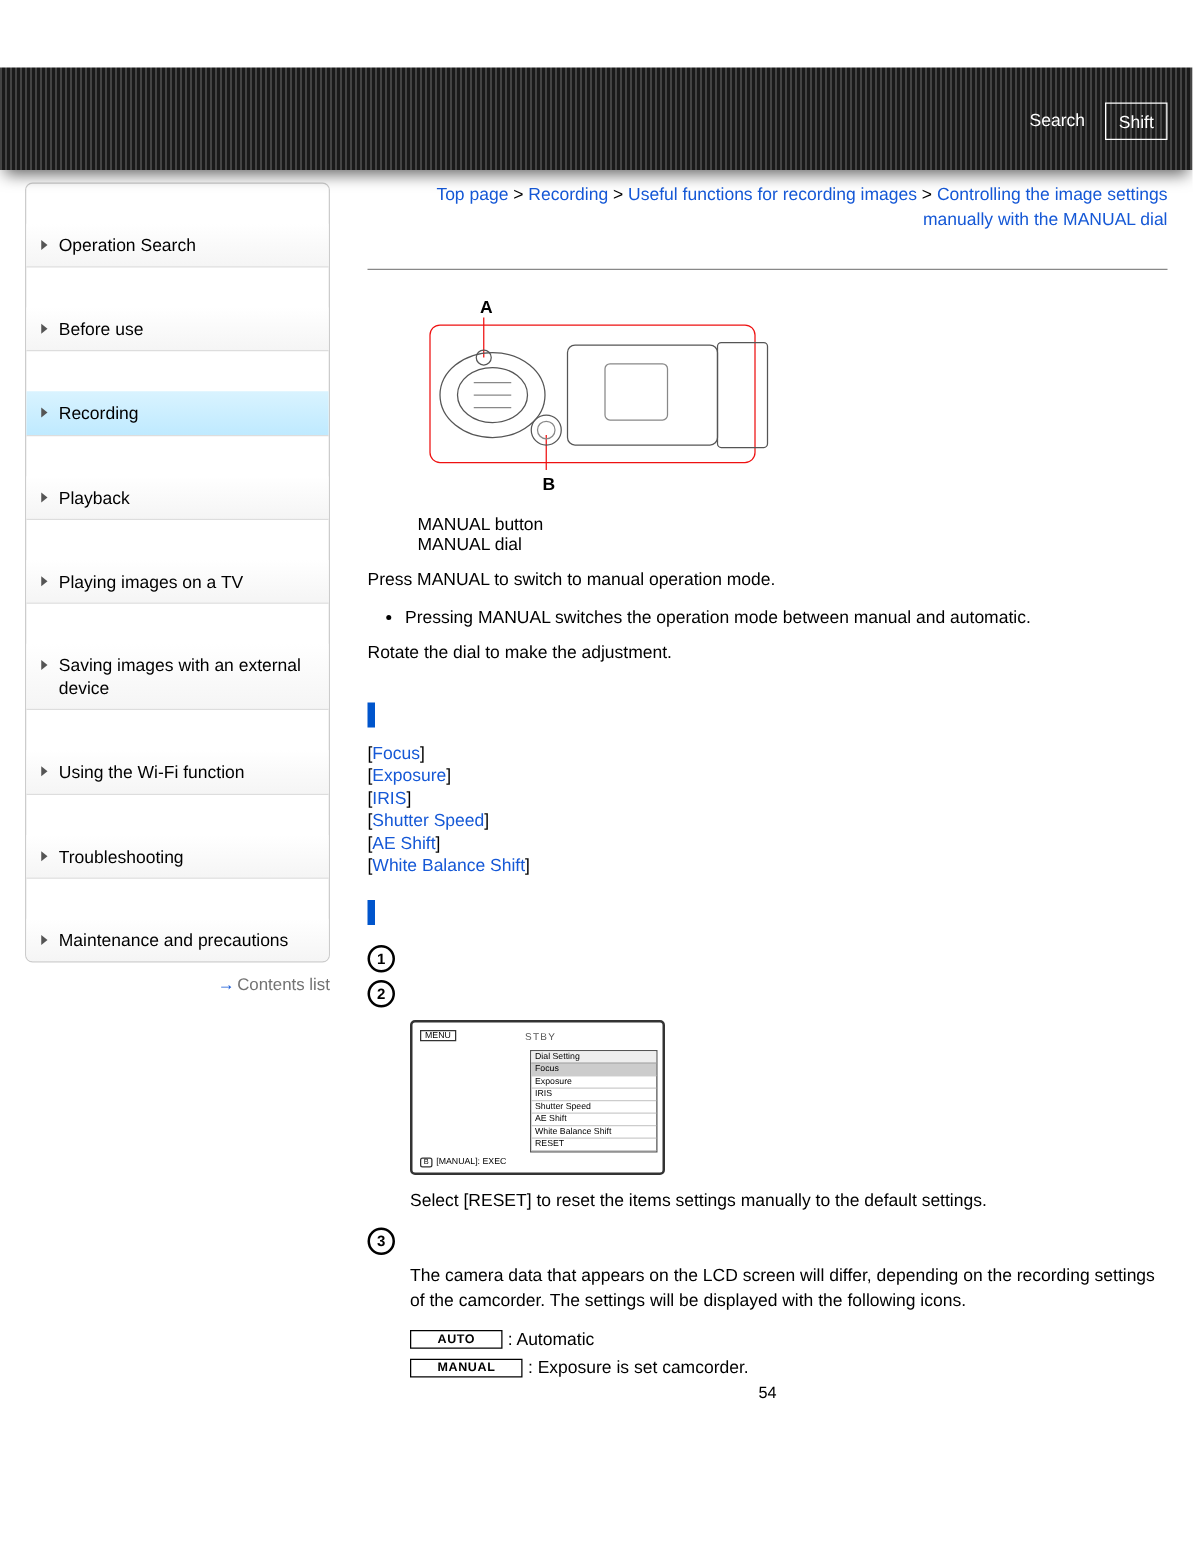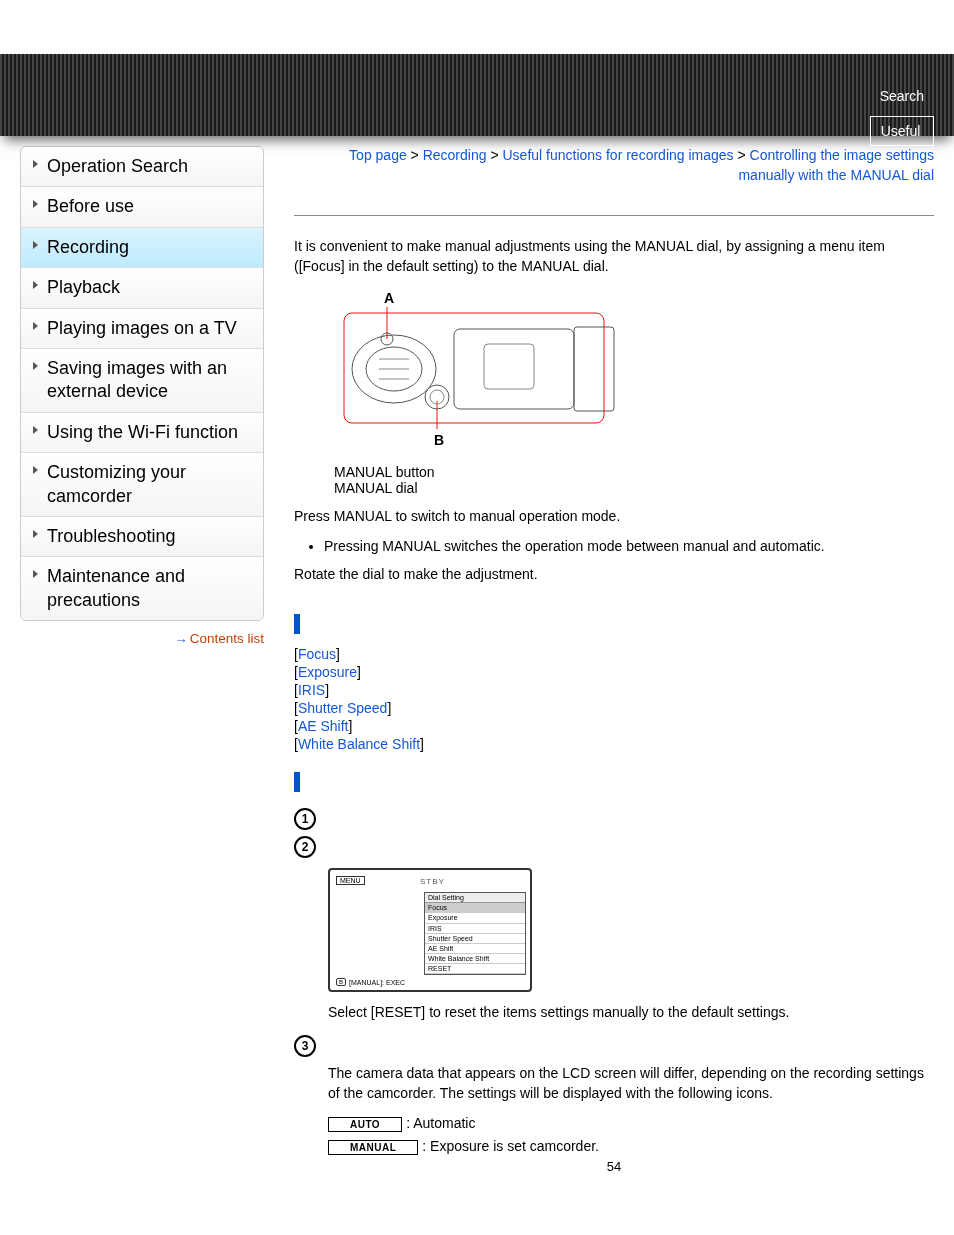--- a/index.html
+++ b/index.html
@@ -4,44 +4,45 @@
 <style>
   html,body{margin:0;padding:0;font-family:Arial,Helvetica,sans-serif;font-size:14px;color:#000;background:#fff;}
   .page{width:954px;margin:0 auto;position:relative;}
   .banner{
     height:82px;
     margin-top:54px;
     background:repeating-linear-gradient(90deg,#444 0 2px,#1a1a1a 2px 4px);
     position:relative;
     box-shadow:0 8px 12px -4px rgba(0,0,0,.6);
   }
-  .banner-buttons{position:absolute;right:20px;top:28px;display:flex;gap:6px;flex-direction:column;}
+  .banner-buttons{position:absolute;right:20px;top:28px;display:flex;gap:6px;}
   .bbtn{color:#fff;font-size:14px;padding:6px 10px;cursor:pointer;}
   .bbtn.box{border:1px solid #fff;}
   .below{display:flex;padding:10px 20px 40px 20px;}
   .sidebar{width:244px;flex:0 0 244px;margin-right:30px;}
   .nav{border:1px solid #ccc;border-radius:6px;overflow:hidden;background:#fff;}
   .nav-item{
     padding:8px 10px 8px 26px;
     border-bottom:1px solid #ddd;
     position:relative;
     cursor:pointer;
     background:linear-gradient(#ffffff,#f5f5f5);
     line-height:1.3;
-    font-size:18px;
+    font-size:14px;
+    margin-top:32px;
   }
   .nav-item:last-child{border-bottom:none;}
   .nav-item::before{
     content:"";
     position:absolute;left:12px;top:13px;
     border-left:5px solid #555;border-top:4px solid transparent;border-bottom:4px solid transparent;
   }
   .nav-item.active{background:linear-gradient(#d9f3ff,#bfeaff);}
   .contents-link{text-align:right;margin-top:10px;font-size:13.5px;}
-  .contents-link a{color:#c2410c;text-decoration:none;}
+  .contents-link a{color:#737373;text-decoration:none;}
   .contents-link .arrow{color:#1558d6;margin-right:2px;}
   .main{flex:1;min-width:0;}
   .breadcrumb{color:#1558d6;text-align:right;font-size:14px;line-height:1.4;margin-bottom:30px;}
   .breadcrumb a{color:#1558d6;text-decoration:none;}
   .breadcrumb .sep{color:#000;}
   hr.rule{border:none;border-top:1px solid #888;margin:0 0 20px 0;}
   p{margin:0 0 12px 0;line-height:1.45;}
   .camera-fig{margin:8px 0 12px 30px;}
   .labels{margin-left:40px;margin-bottom:10px;}
   ul.bullets{margin:4px 0 10px 30px;padding:0;}
@@ -70,51 +71,49 @@
   .pgnum{text-align:center;font-size:13px;margin-top:4px;}
 </style>
 </head>
 <body>
 
 <div class="page">
 
   <div class="banner">
     <div class="banner-buttons">
       <div class="bbtn">Search</div>
-      <div class="bbtn box">Useful</div>
+      <div class="bbtn box">Shift</div>
     </div>
   </div>
 
   <div class="below">
     <aside class="sidebar">
       <nav class="nav">
         <div class="nav-item"><span>Operation Search</span></div>
         <div class="nav-item"><span>Before use</span></div>
         <div class="nav-item active"><span>Recording</span></div>
         <div class="nav-item"><span>Playback</span></div>
         <div class="nav-item"><span>Playing images on a TV</span></div>
         <div class="nav-item"><span>Saving images with an external device</span></div>
         <div class="nav-item"><span>Using the Wi-Fi function</span></div>
-        <div class="nav-item"><span>Customizing your camcorder</span></div>
         <div class="nav-item"><span>Troubleshooting</span></div>
         <div class="nav-item"><span>Maintenance and precautions</span></div>
       </nav>
       <div class="contents-link">
         <span class="arrow">→</span><a href="#">Contents list</a>
       </div>
     </aside>
 
     <main class="main">
       <div class="breadcrumb">
         <a href="#">Top page</a><span class="sep"> &gt; </span><a href="#">Recording</a><span class="sep"> &gt; </span><a href="#">Useful functions for recording images</a><span class="sep"> &gt; </span><span>Controlling the image settings manually with the MANUAL dial</span>
       </div>
 
       <hr class="rule">
 
-      <p>It is convenient to make manual adjustments using the MANUAL dial, by assigning a menu item ([Focus] in the default setting) to the MANUAL dial.</p>
 
       <div class="camera-fig">
         <svg width="300" height="160" viewBox="0 0 300 160">
           <text x="60" y="14" font-weight="bold" font-size="14">A</text>
           <text x="110" y="156" font-weight="bold" font-size="14">B</text>
           <rect x="20" y="24" width="260" height="110" rx="8" fill="none" stroke="#e11" stroke-width="1"></rect>
           <line x1="63" y1="18" x2="63" y2="50" stroke="#e11"></line>
           <line x1="113" y1="140" x2="113" y2="112" stroke="#e11"></line>
 
           <rect x="130" y="40" width="120" height="80" rx="6" fill="none" stroke="#555"></rect>

